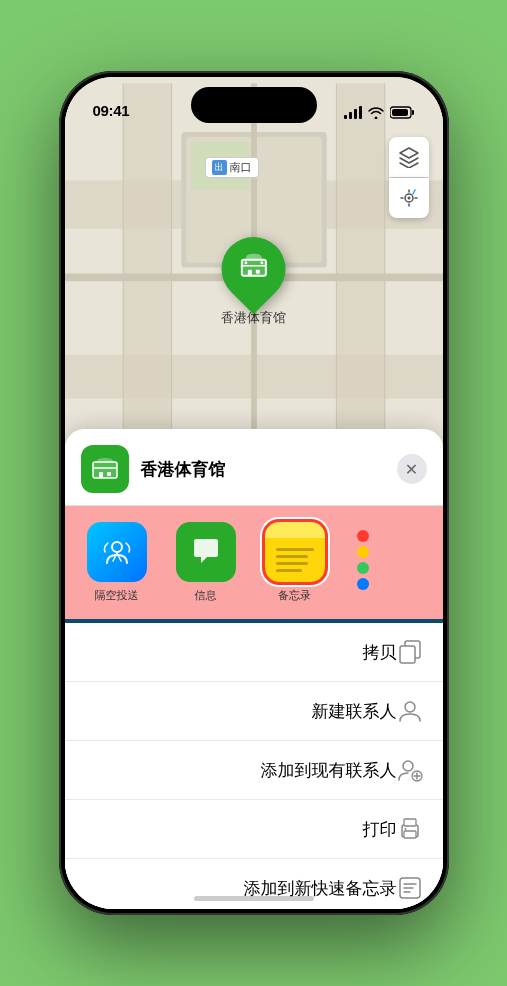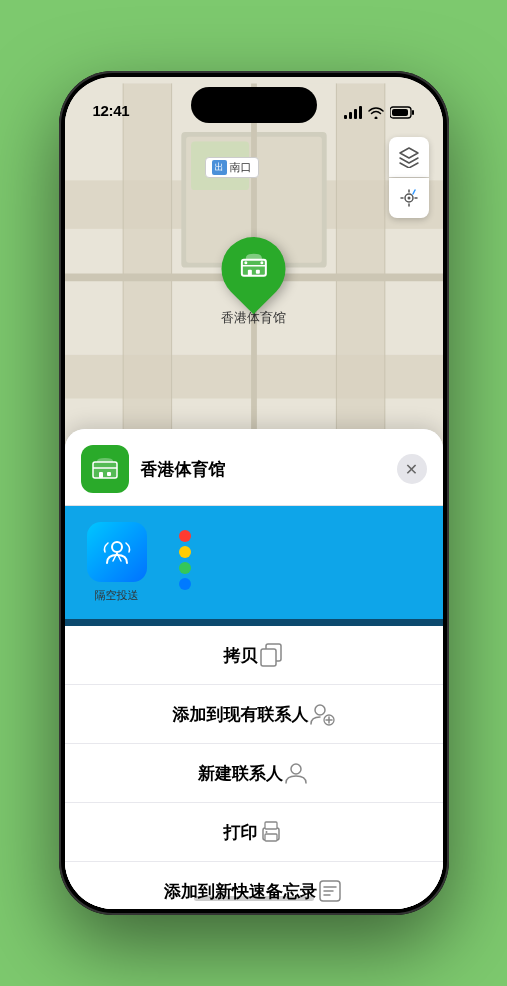--- a/index.html
+++ b/index.html
@@ -232,22 +232,22 @@
       color: #666;
       cursor: pointer;
       flex-shrink: 0;
     }
 
     
     .share-row {
       display: flex;
       padding: 16px 16px;
       gap: 17px;
-      background: #0ea5e9;
-      border-bottom: 7px solid #0c4a6e;
+      background: #fca5a5;
+      border-bottom: 4px solid #0c4a6e;
       overflow: hidden;
     }
 
     .share-item {
       display: flex;
       flex-direction: column;
       align-items: center;
       gap: 6px;
       min-width: 72px;
     }
@@ -283,25 +283,24 @@
 
     
     .action-list {
       background: white;
       margin: 0;
     }
 
     .action-item {
       display: flex;
       align-items: center;
-      justify-content: center;
+      justify-content: flex-end;
       padding: 16px 20px;
       border-bottom: 1px solid #e8e8ed;
       background: white;
-      font-weight: bold;
     }
 
     .action-item:last-child {
       border-bottom: none;
     }
 
     .action-text {
       font-size: 17px;
       color: #000;
     }
@@ -354,21 +353,21 @@
       border-radius: 14px 14px 0 0;
     }
   </style>
 </head>
 <body>
 
 <div class="phone-frame">
   <div class="phone-screen">
 
     <div class="status-bar">
-      <span class="status-time">12:41</span>
+      <span class="status-time">09:41</span>
       <div class="status-icons">
 
         <svg width="18" height="13" viewBox="0 0 18 13">
           <rect x="0" y="9" width="3" height="4" fill="#000" rx="1"></rect>
           <rect x="5" y="6" width="3" height="7" fill="#000" rx="1"></rect>
           <rect x="10" y="3" width="3" height="10" fill="#000" rx="1"></rect>
           <rect x="15" y="0" width="3" height="13" fill="#000" rx="1"></rect>
         </svg>
 
         <svg width="16" height="13" viewBox="0 0 16 13">
@@ -476,64 +475,84 @@
               <circle cx="17" cy="12" r="5" stroke="white" stroke-width="2"></circle>
               <path d="M7 28 Q7 20 17 20 Q27 20 27 28" stroke="white" stroke-width="2" fill="none" stroke-linecap="round"></path>
               <path d="M17 18 L13 26 M17 18 L21 26" stroke="white" stroke-width="1.5" stroke-linecap="round"></path>
               <path d="M5 17 Q3 12 8 8" stroke="white" stroke-width="1.5" stroke-linecap="round" fill="none"></path>
               <path d="M29 17 Q31 12 26 8" stroke="white" stroke-width="1.5" stroke-linecap="round" fill="none"></path>
             </svg>
           </div>
           <span class="share-label">隔空投送</span>
         </div>
 
-
-
+        <div class="share-item">
+          <div class="share-icon-wrap share-icon-messages">
+            <svg width="34" height="34" viewBox="0 0 34 34" fill="none">
+              <path d="M5 6 Q5 4 7 4 H27 Q29 4 29 6 V20 Q29 22 27 22 H18 L12 28 V22 H7 Q5 22 5 20 Z" fill="white" opacity="0.9"></path>
+            </svg>
+          </div>
+          <span class="share-label">信息</span>
+        </div>
+
+
+        <div class="share-item">
+          <div class="share-icon-wrap share-icon-notes share-icon-notes-selected" style="position:relative;overflow:hidden;">
+            <div class="notes-header-bar"></div>
+            <div class="notes-lines" style="margin-top:8px;">
+              <div class="notes-line"></div>
+              <div class="notes-line"></div>
+              <div class="notes-line"></div>
+              <div class="notes-line"></div>
+            </div>
+          </div>
+          <span class="share-label">备忘录</span>
+        </div>
 
         <div class="share-item" style="min-width:30px;overflow:hidden;">
           <div style="display:flex;flex-direction:column;gap:4px;padding:8px 0;">
             <div style="width:12px;height:12px;border-radius:50%;background:#ff3b30;"></div>
             <div style="width:12px;height:12px;border-radius:50%;background:#ffcc02;"></div>
             <div style="width:12px;height:12px;border-radius:50%;background:#34c759;"></div>
             <div style="width:12px;height:12px;border-radius:50%;background:#007aff;"></div>
           </div>
         </div>
 
       </div>
 
       <div class="action-list">
 
         <div class="action-item">
           <span class="action-text">拷贝</span>
           <svg width="26" height="26" viewBox="0 0 26 26" fill="none">
             <rect x="8" y="2" width="15" height="17" rx="2" stroke="#888" stroke-width="1.5"></rect>
             <rect x="3" y="7" width="15" height="17" rx="2" stroke="#888" stroke-width="1.5" fill="white"></rect>
+          </svg>
+        </div>
+
+        <div class="action-item">
+          <span class="action-text">新建联系人</span>
+          <svg width="26" height="26" viewBox="0 0 26 26" fill="none">
+            <circle cx="13" cy="9" r="5" stroke="#888" stroke-width="1.5"></circle>
+            <path d="M3 23 Q3 16 13 16 Q23 16 23 23" stroke="#888" stroke-width="1.5" stroke-linecap="round" fill="none"></path>
           </svg>
         </div>
 
         <div class="action-item">
           <span class="action-text">添加到现有联系人</span>
           <svg width="26" height="26" viewBox="0 0 26 26" fill="none">
             <circle cx="11" cy="9" r="5" stroke="#888" stroke-width="1.5"></circle>
             <path d="M2 23 Q2 16 11 16" stroke="#888" stroke-width="1.5" stroke-linecap="round" fill="none"></path>
             <circle cx="20" cy="19" r="5" stroke="#888" stroke-width="1.3" fill="white"></circle>
             <line x1="20" y1="16" x2="20" y2="22" stroke="#888" stroke-width="1.5" stroke-linecap="round"></line>
             <line x1="17" y1="19" x2="23" y2="19" stroke="#888" stroke-width="1.5" stroke-linecap="round"></line>
           </svg>
         </div>
 
         <div class="action-item">
-          <span class="action-text">新建联系人</span>
-          <svg width="26" height="26" viewBox="0 0 26 26" fill="none">
-            <circle cx="13" cy="9" r="5" stroke="#888" stroke-width="1.5"></circle>
-            <path d="M3 23 Q3 16 13 16 Q23 16 23 23" stroke="#888" stroke-width="1.5" stroke-linecap="round" fill="none"></path>
-          </svg>
-        </div>
-
-        <div class="action-item">
           <span class="action-text">打印</span>
           <svg width="26" height="26" viewBox="0 0 26 26" fill="none">
             <rect x="5" y="9" width="16" height="12" rx="2" stroke="#888" stroke-width="1.5"></rect>
             <rect x="7" y="3" width="12" height="7" rx="1" stroke="#888" stroke-width="1.3" fill="white"></rect>
             <rect x="7" y="15" width="12" height="7" rx="1" stroke="#888" stroke-width="1.3" fill="white"></rect>
             <circle cx="8.5" cy="13" r="1" fill="#888"></circle>
           </svg>
         </div>
 
         <div class="action-item">

